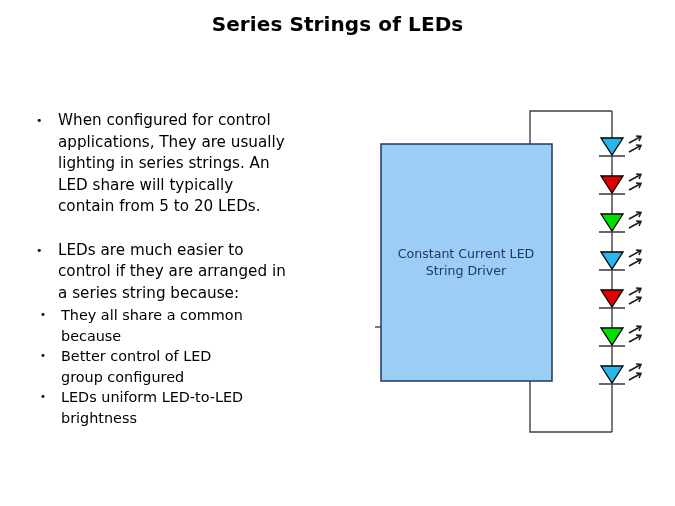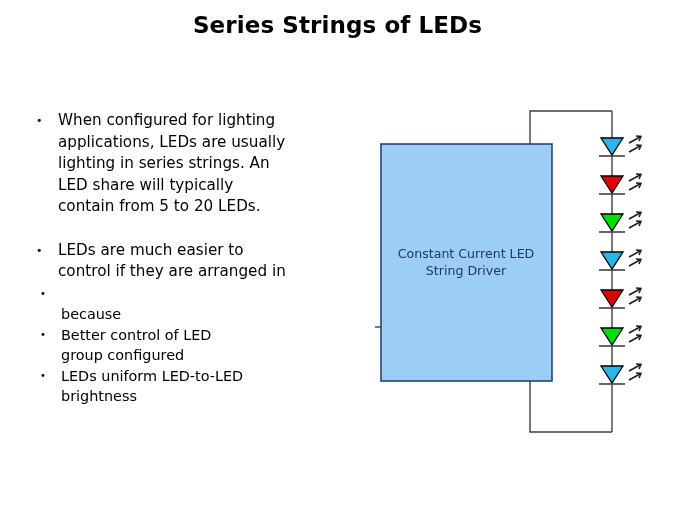--- a/index.html
+++ b/index.html
@@ -19,21 +19,21 @@
     overflow: hidden;
   }
   
   #slide-title {
     position: absolute;
     left: 0;
     top: 12px;
     width: 675px;
     text-align: center;
     font-family: "DejaVu Sans", sans-serif;
-    font-size: 23px;
+    font-size: 20px;
     font-weight: bold;
     color: #000000;
     letter-spacing: 0.1px;
     white-space: nowrap;
   }
   
   #text-column {
     position: absolute;
     left: 28px;
     top: 110px;
@@ -104,44 +104,45 @@
 
 <div id="slide">
 
   <div id="slide-title">Series Strings of LEDs</div>
 
   <div id="text-column">
 
     <div class="bullet-row bullet-l1">
       <span class="marker">•</span>
       <span class="btext">
-        <span>When configured for lighting</span><br>
-        <span>applications, LEDs are usually</span><br>
+        <span>When configured for control</span><br>
+        <span>applications, They are usually</span><br>
         <span>lighting in series strings. An</span><br>
         <span>LED share will typically</span><br>
         <span>contain from 5 to 20 LEDs.</span>
       </span>
     </div>
 
     <div class="gap"></div>
 
     <div class="bullet-row bullet-l1">
       <span class="marker">•</span>
       <span class="btext">
         <span>LEDs are much easier to</span><br>
         <span>control if they are arranged in</span><br>
+        <span>a series string because:</span>
       </span>
     </div>
 
     <div class="sub-list">
 
       <div class="bullet-row bullet-l2">
         <span class="marker">•</span>
         <span class="btext">
-          <br>
+          <span>They all share a common</span><br>
           <span>because</span>
         </span>
       </div>
 
       <div class="bullet-row bullet-l2">
         <span class="marker">•</span>
         <span class="btext">
           <span>Better control of LED</span><br>
           <span>group configured</span>
         </span>

